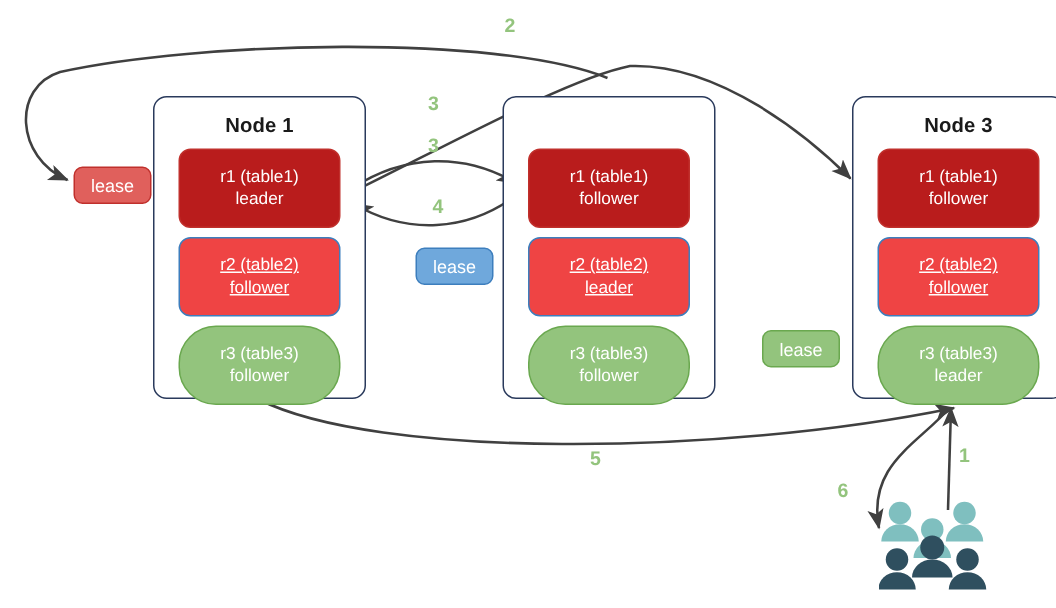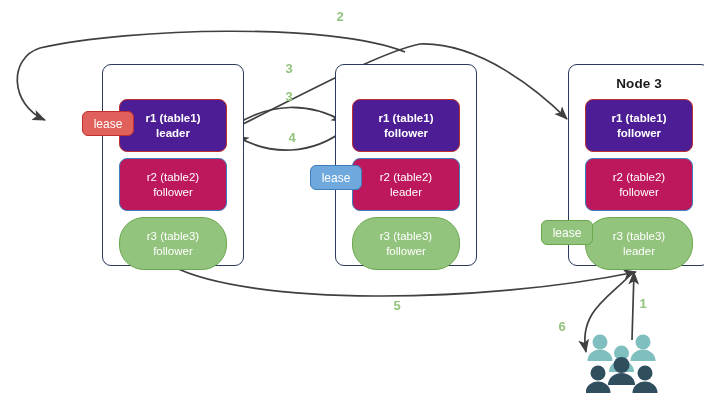--- a/index.html
+++ b/index.html
@@ -53,38 +53,37 @@
     display: flex;
     flex-direction: column;
     align-items: center;
     justify-content: center;
     color: #ffffff;
     font-size: 11.5px;
     line-height: 14.5px;
     text-align: center;
   }
   .replica span { display: block; }
-  .rep-red   { background: #4c1d95; border: 1.4px solid #c0302c; font-weight: bold; }
-  .rep-blue  { background: #be185d; border: 1.4px solid #3d7ebd; }
+  .rep-red   { background: #b91c1c; border: 1.4px solid #c0302c; }
+  .rep-blue  { background: #ef4444; border: 1.4px solid #3d7ebd; text-decoration: underline; }
   .rep-green { background: #93c47d; border: 1.4px solid #6aa84f; }
   .r0 { top: 34px; }
   .r1 { top: 93px; }
   .r2 { top: 152px; border-radius: 25px; }
 
   .lease {
     position: absolute;
     box-sizing: border-box;
     display: flex;
     align-items: center;
     justify-content: center;
     height: 25px;
     border-radius: 6px;
     color: #ffffff;
     font-size: 12px;
-    margin-left: 33px;
   }
   .lease-red   { background: #e0605c; border: 1.6px solid #c0302c; }
   .lease-blue  { background: #6fa8dc; border: 1.6px solid #3d7ebd; }
   .lease-green { background: #93c47d; border: 1.6px solid #6aa84f; }
 
   .step-label {
     position: absolute;
     color: #93c47d;
     font-size: 13px;
     font-weight: bold;
@@ -120,20 +119,21 @@
     <path d="M 347,128 C 312,156 270,156 236,136" fill="none" stroke="#404040" stroke-width="1.7" marker-end="url(#ah)"></path>
 
     <path d="M 172,266 C 250,306 480,304 636,272" fill="none" stroke="#404040" stroke-width="1.7" marker-end="url(#ah)"></path>
 
     <path d="M 632,340 L 634,272" fill="none" stroke="#404040" stroke-width="1.7" marker-end="url(#ah)"></path>
 
     <path d="M 633,272 C 612,296 578,310 586,352" fill="none" stroke="#404040" stroke-width="1.7" marker-end="url(#ah)"></path>
   </svg>
 
   <div class="node-box" style="left:102px; top:64px; width:142px; height:202px;">
+    <div class="node-title">Node 1</div>
     <div class="replica rep-red r0">
       <span>r1 (table1)</span>
       <span>leader</span>
     </div>
     <div class="replica rep-blue r1">
       <span>r2 (table2)</span>
       <span>follower</span>
     </div>
     <div class="replica rep-green r2">
       <span>r3 (table3)</span>

